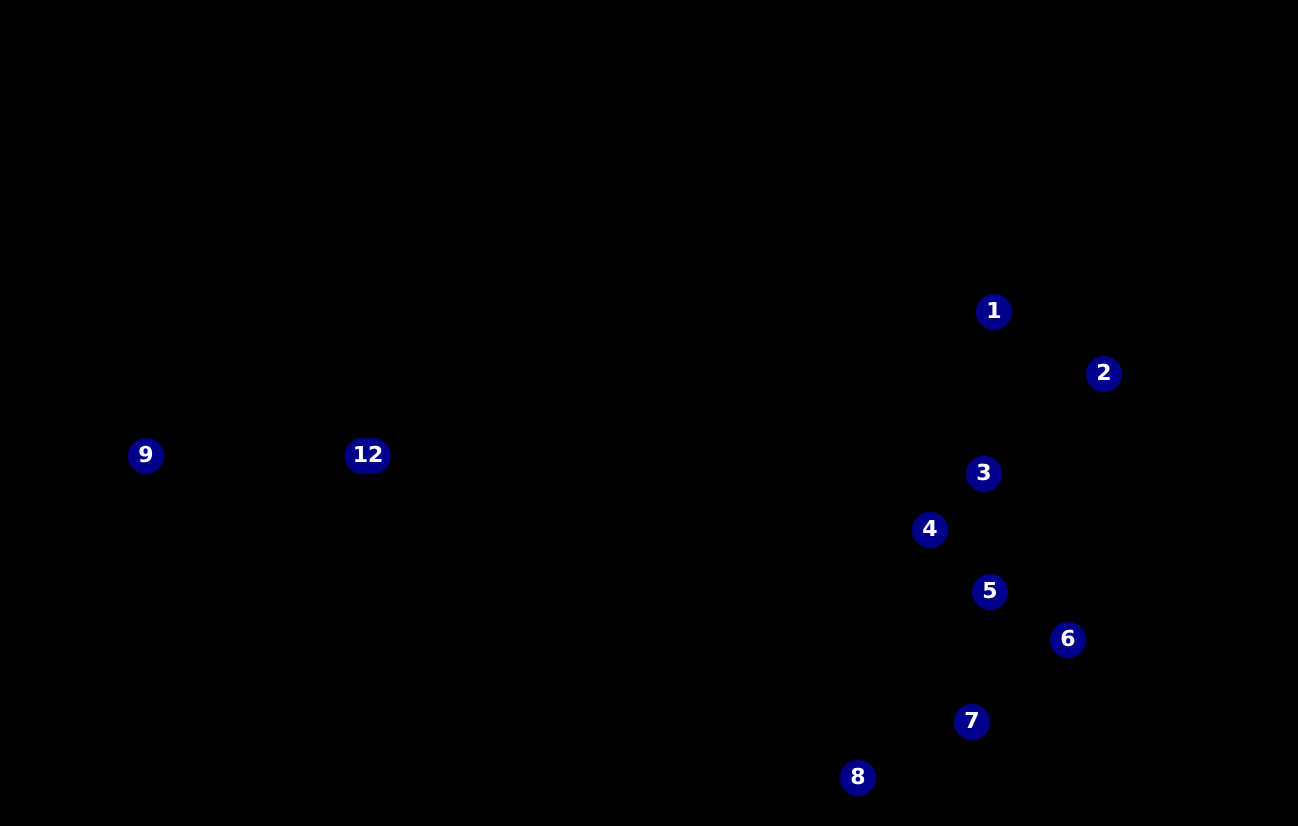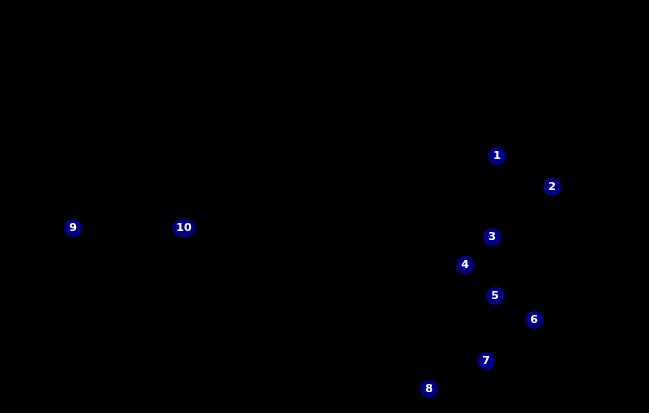--- a/index.html
+++ b/index.html
@@ -47,14 +47,14 @@
 <div class="screen" id="screen" style="background: rgb(0, 0, 0); width: 649px; height: 413px;">
     <div class="marker" style="left: 497px; top: 156px; background: rgb(0, 0, 139); color: rgb(255, 255, 255);">1</div>
     <div class="marker" style="left: 552px; top: 187px; background: rgb(0, 0, 139); color: rgb(255, 255, 255);">2</div>
     <div class="marker" style="left: 492px; top: 237px; background: rgb(0, 0, 139); color: rgb(255, 255, 255);">3</div>
     <div class="marker" style="left: 465px; top: 265px; background: rgb(0, 0, 139); color: rgb(255, 255, 255);">4</div>
     <div class="marker" style="left: 495px; top: 296px; background: rgb(0, 0, 139); color: rgb(255, 255, 255);">5</div>
     <div class="marker" style="left: 534px; top: 320px; background: rgb(0, 0, 139); color: rgb(255, 255, 255);">6</div>
     <div class="marker" style="left: 486px; top: 361px; background: rgb(0, 0, 139); color: rgb(255, 255, 255);">7</div>
     <div class="marker" style="left: 429px; top: 389px; background: rgb(0, 0, 139); color: rgb(255, 255, 255);">8</div>
     <div class="marker" style="left: 73px; top: 228px; background: rgb(0, 0, 139); color: rgb(255, 255, 255);">9</div>
-    <div class="marker" style="left: 184px; top: 228px; background: rgb(0, 0, 139); color: rgb(255, 255, 255);">10</div>
+    <div class="marker" style="left: 184px; top: 228px; background: rgb(0, 0, 139); color: rgb(255, 255, 255);">12</div>
   </div>
 
 </body></html>

